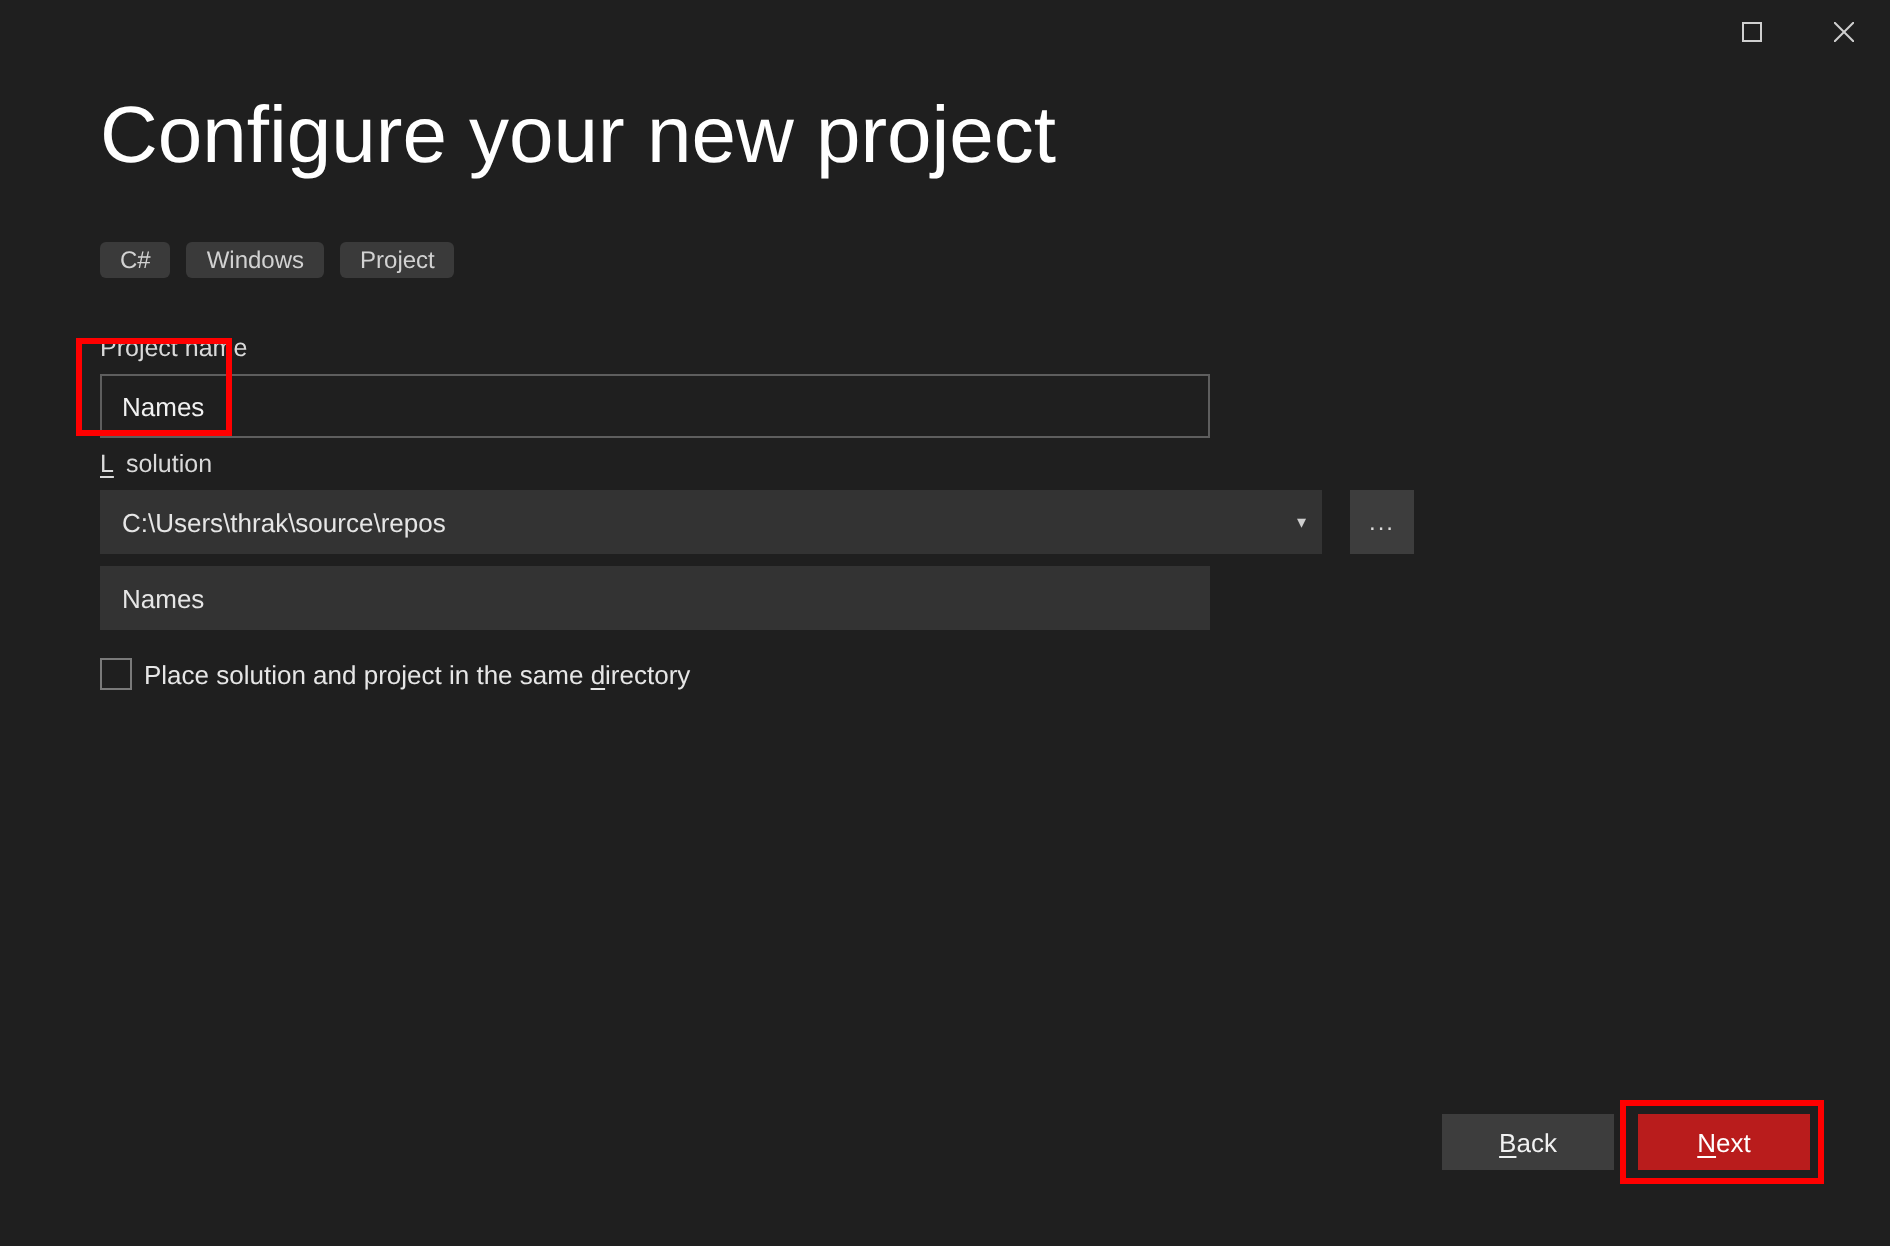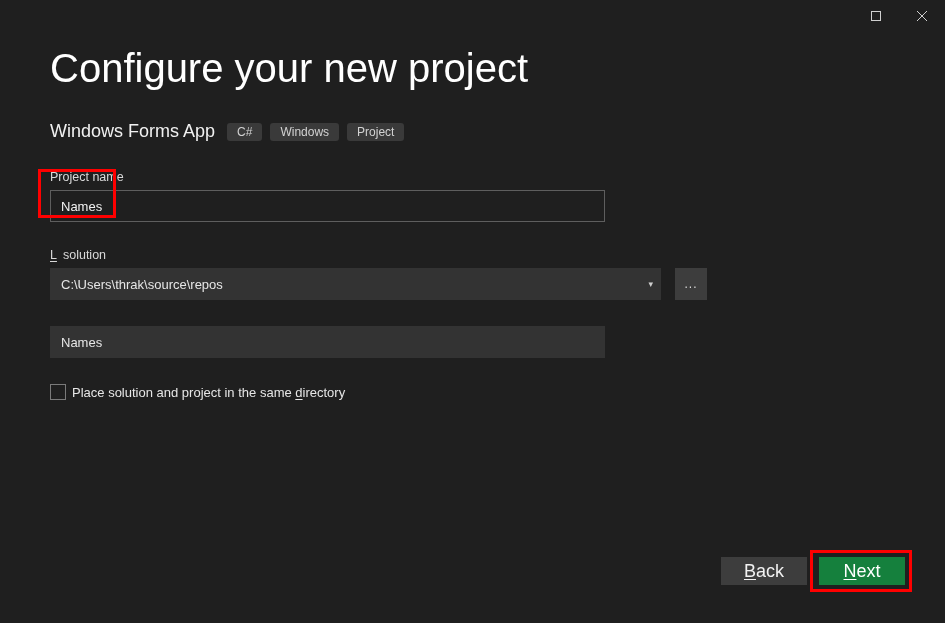--- a/index.html
+++ b/index.html
@@ -118,21 +118,21 @@
     }
     .browse-btn {
       width: 32px; height: 32px;
       background: #3d3d3d;
       color: #dcdcdc;
       display: flex; align-items: center; justify-content: center;
       font-size: 12px;
       letter-spacing: 1px;
       cursor: pointer;
     }
-    .group { margin-bottom: 26px; }
+    .group { margin-bottom: 6px; }
     .info-icon {
       width: 14px; height: 14px;
       border: 1.5px solid #4aa6e0;
       border-radius: 50%;
       display: inline-flex; align-items: center; justify-content: center;
       color: #4aa6e0;
       font-size: 10px;
       font-weight: bold;
       font-style: italic;
       line-height: 1;
@@ -152,29 +152,29 @@
     .footer {
       position: absolute;
       bottom: 38px;
       right: 40px;
       display: flex;
       gap: 12px;
     }
     .btn {
       width: 86px; height: 28px;
       display: flex; align-items: center; justify-content: center;
-      font-size: 18px;
+      font-size: 13px;
       cursor: pointer;
     }
     .btn-default {
       background: #3d3d3d;
       color: #f1f1f1;
     }
     .btn-primary {
-      background: #15803d;
+      background: #b91c1c;
       color: #ffffff;
     }
     .highlight-red {
       position: absolute;
       border: 3px solid #ff0000;
       pointer-events: none;
     }
     .hl-name { left: 38px; top: 169px; width: 78px; height: 49px; }
     .hl-next { right: 33px; bottom: 31px; width: 102px; height: 42px; }
   </style>
@@ -192,21 +192,20 @@
         <line x1="0" y1="0" x2="10" y2="10" stroke="#cfcfcf" stroke-width="1"></line>
         <line x1="10" y1="0" x2="0" y2="10" stroke="#cfcfcf" stroke-width="1"></line>
       </svg>
   </div>
 </div>
 
 <div class="content">
   <h1 class="page-title">Configure your new project</h1>
 
   <div class="template-line">
-    <span class="template-name">Windows Forms App</span>
     <div class="tags">
       <span class="tag">C#</span>
       <span class="tag">Windows</span>
       <span class="tag">Project</span>
     </div>
   </div>
 
   <div class="group">
     <div class="field-label">
         <span>Project name</span>

